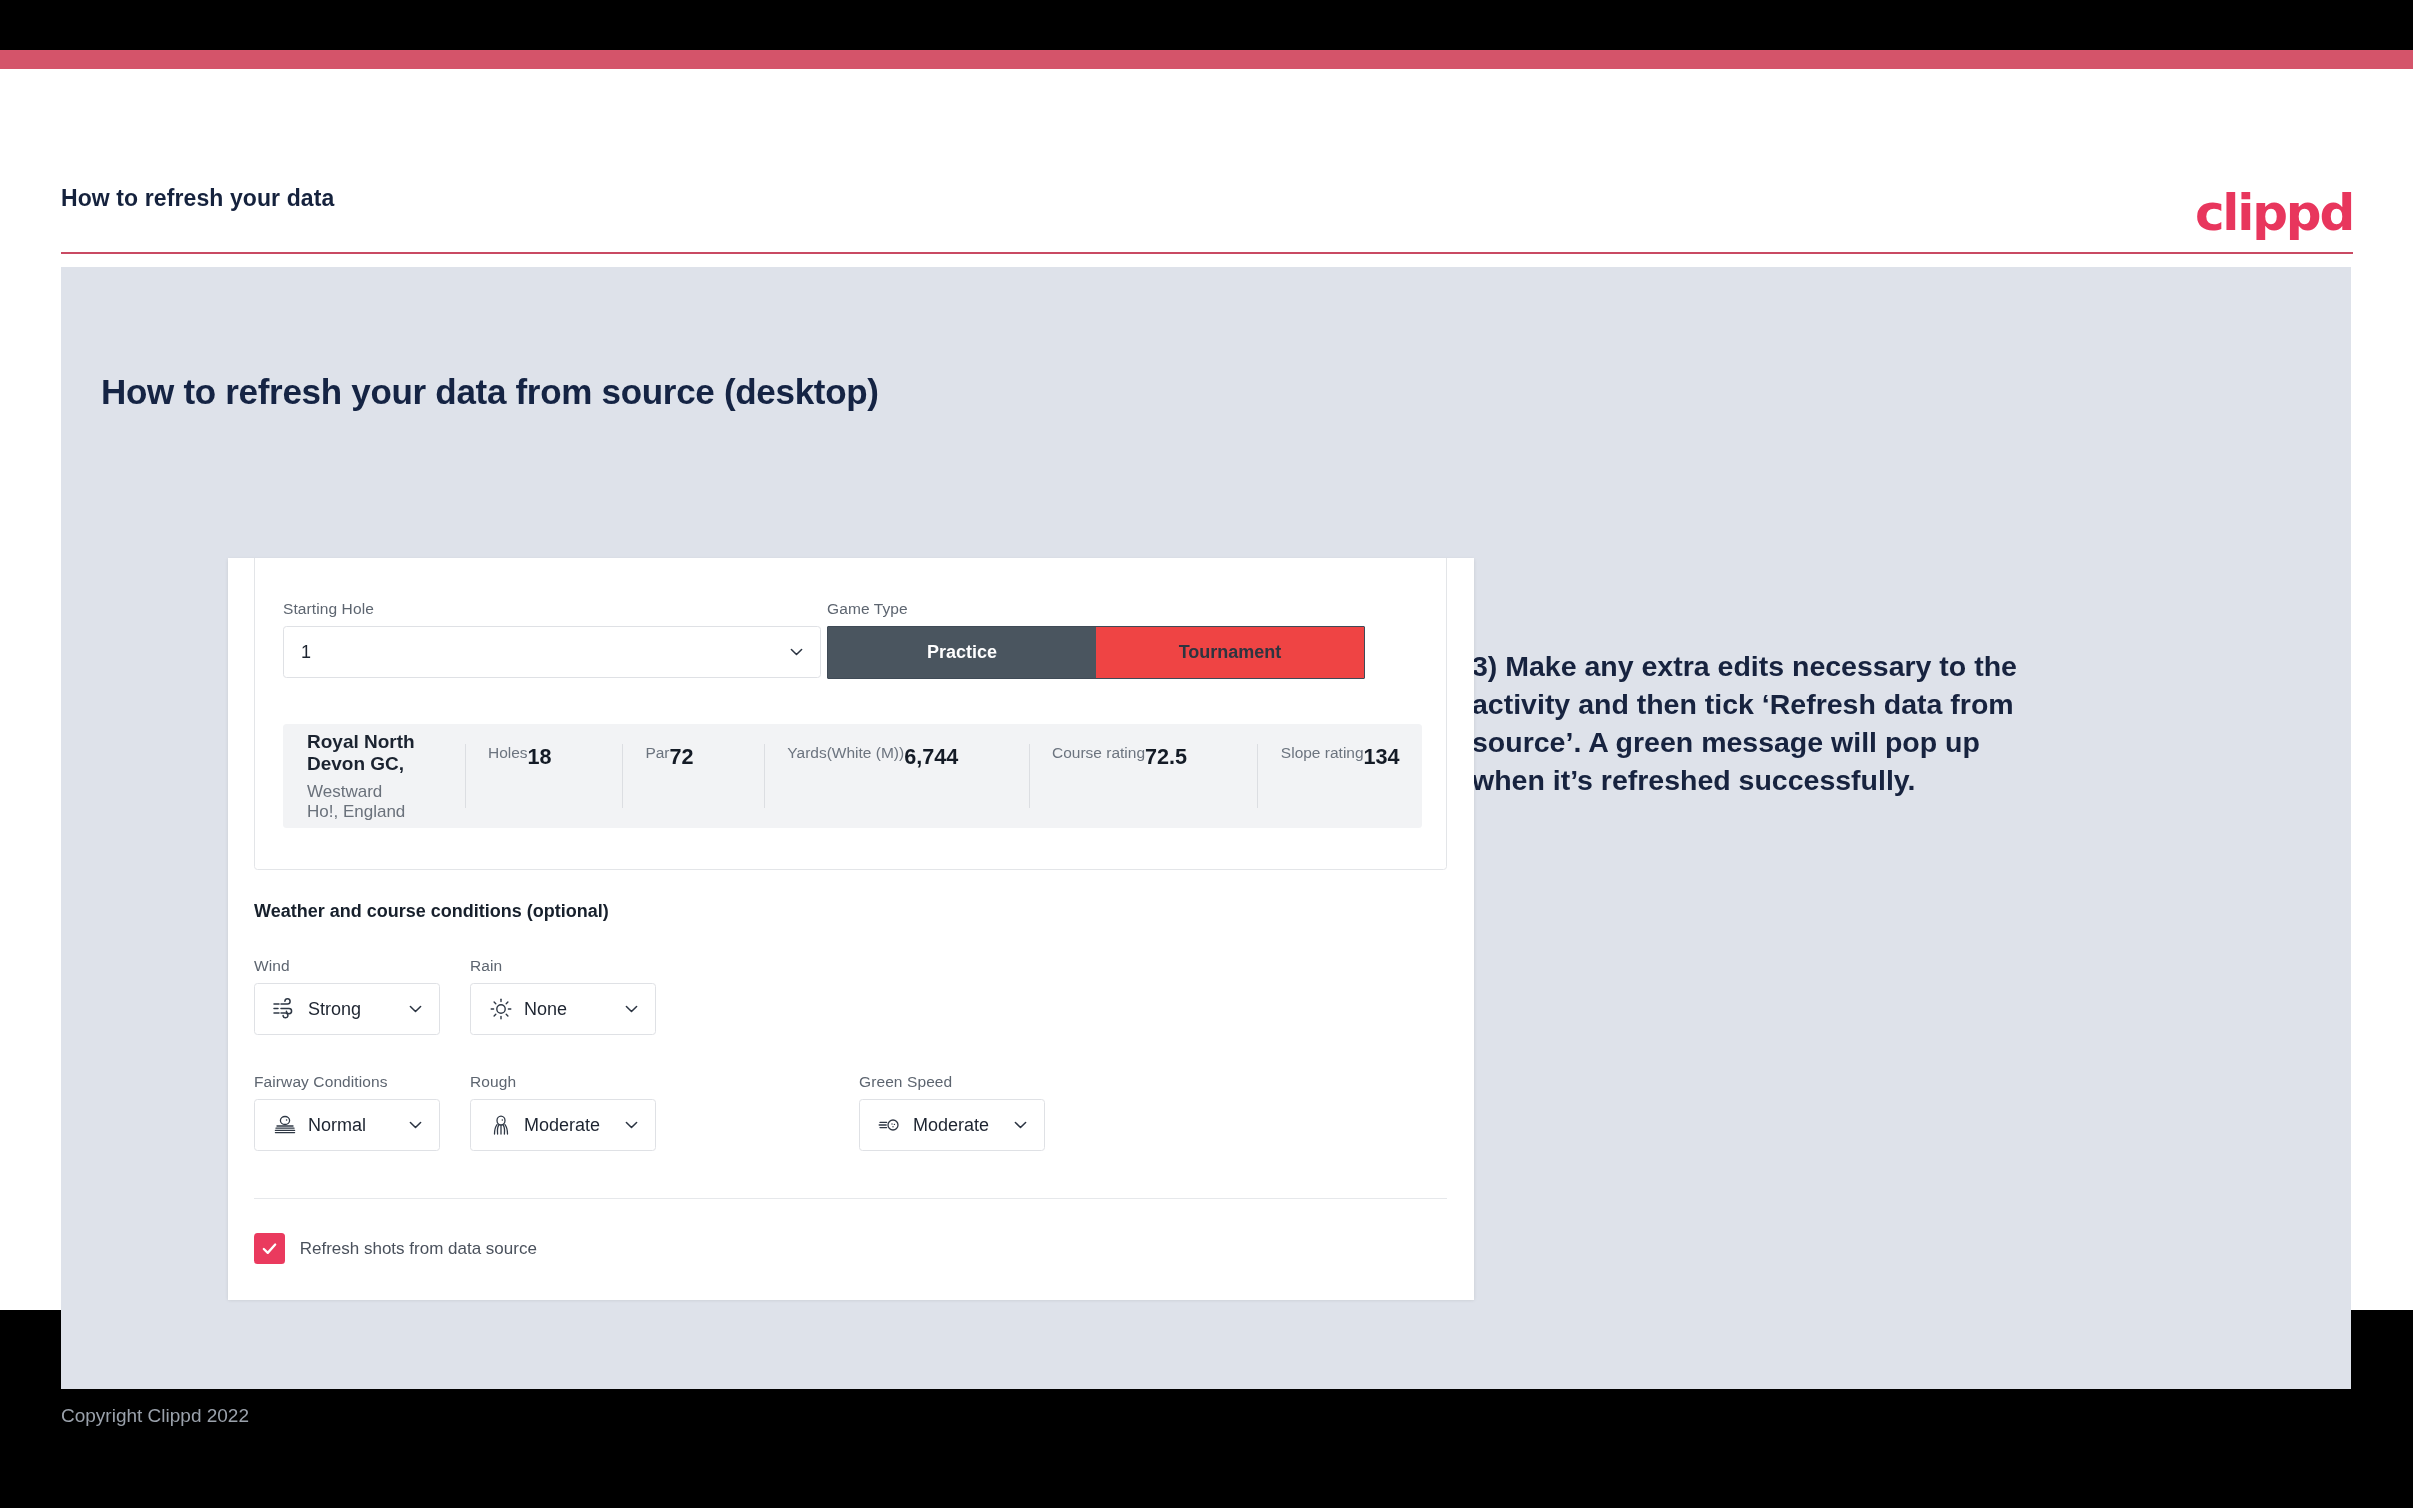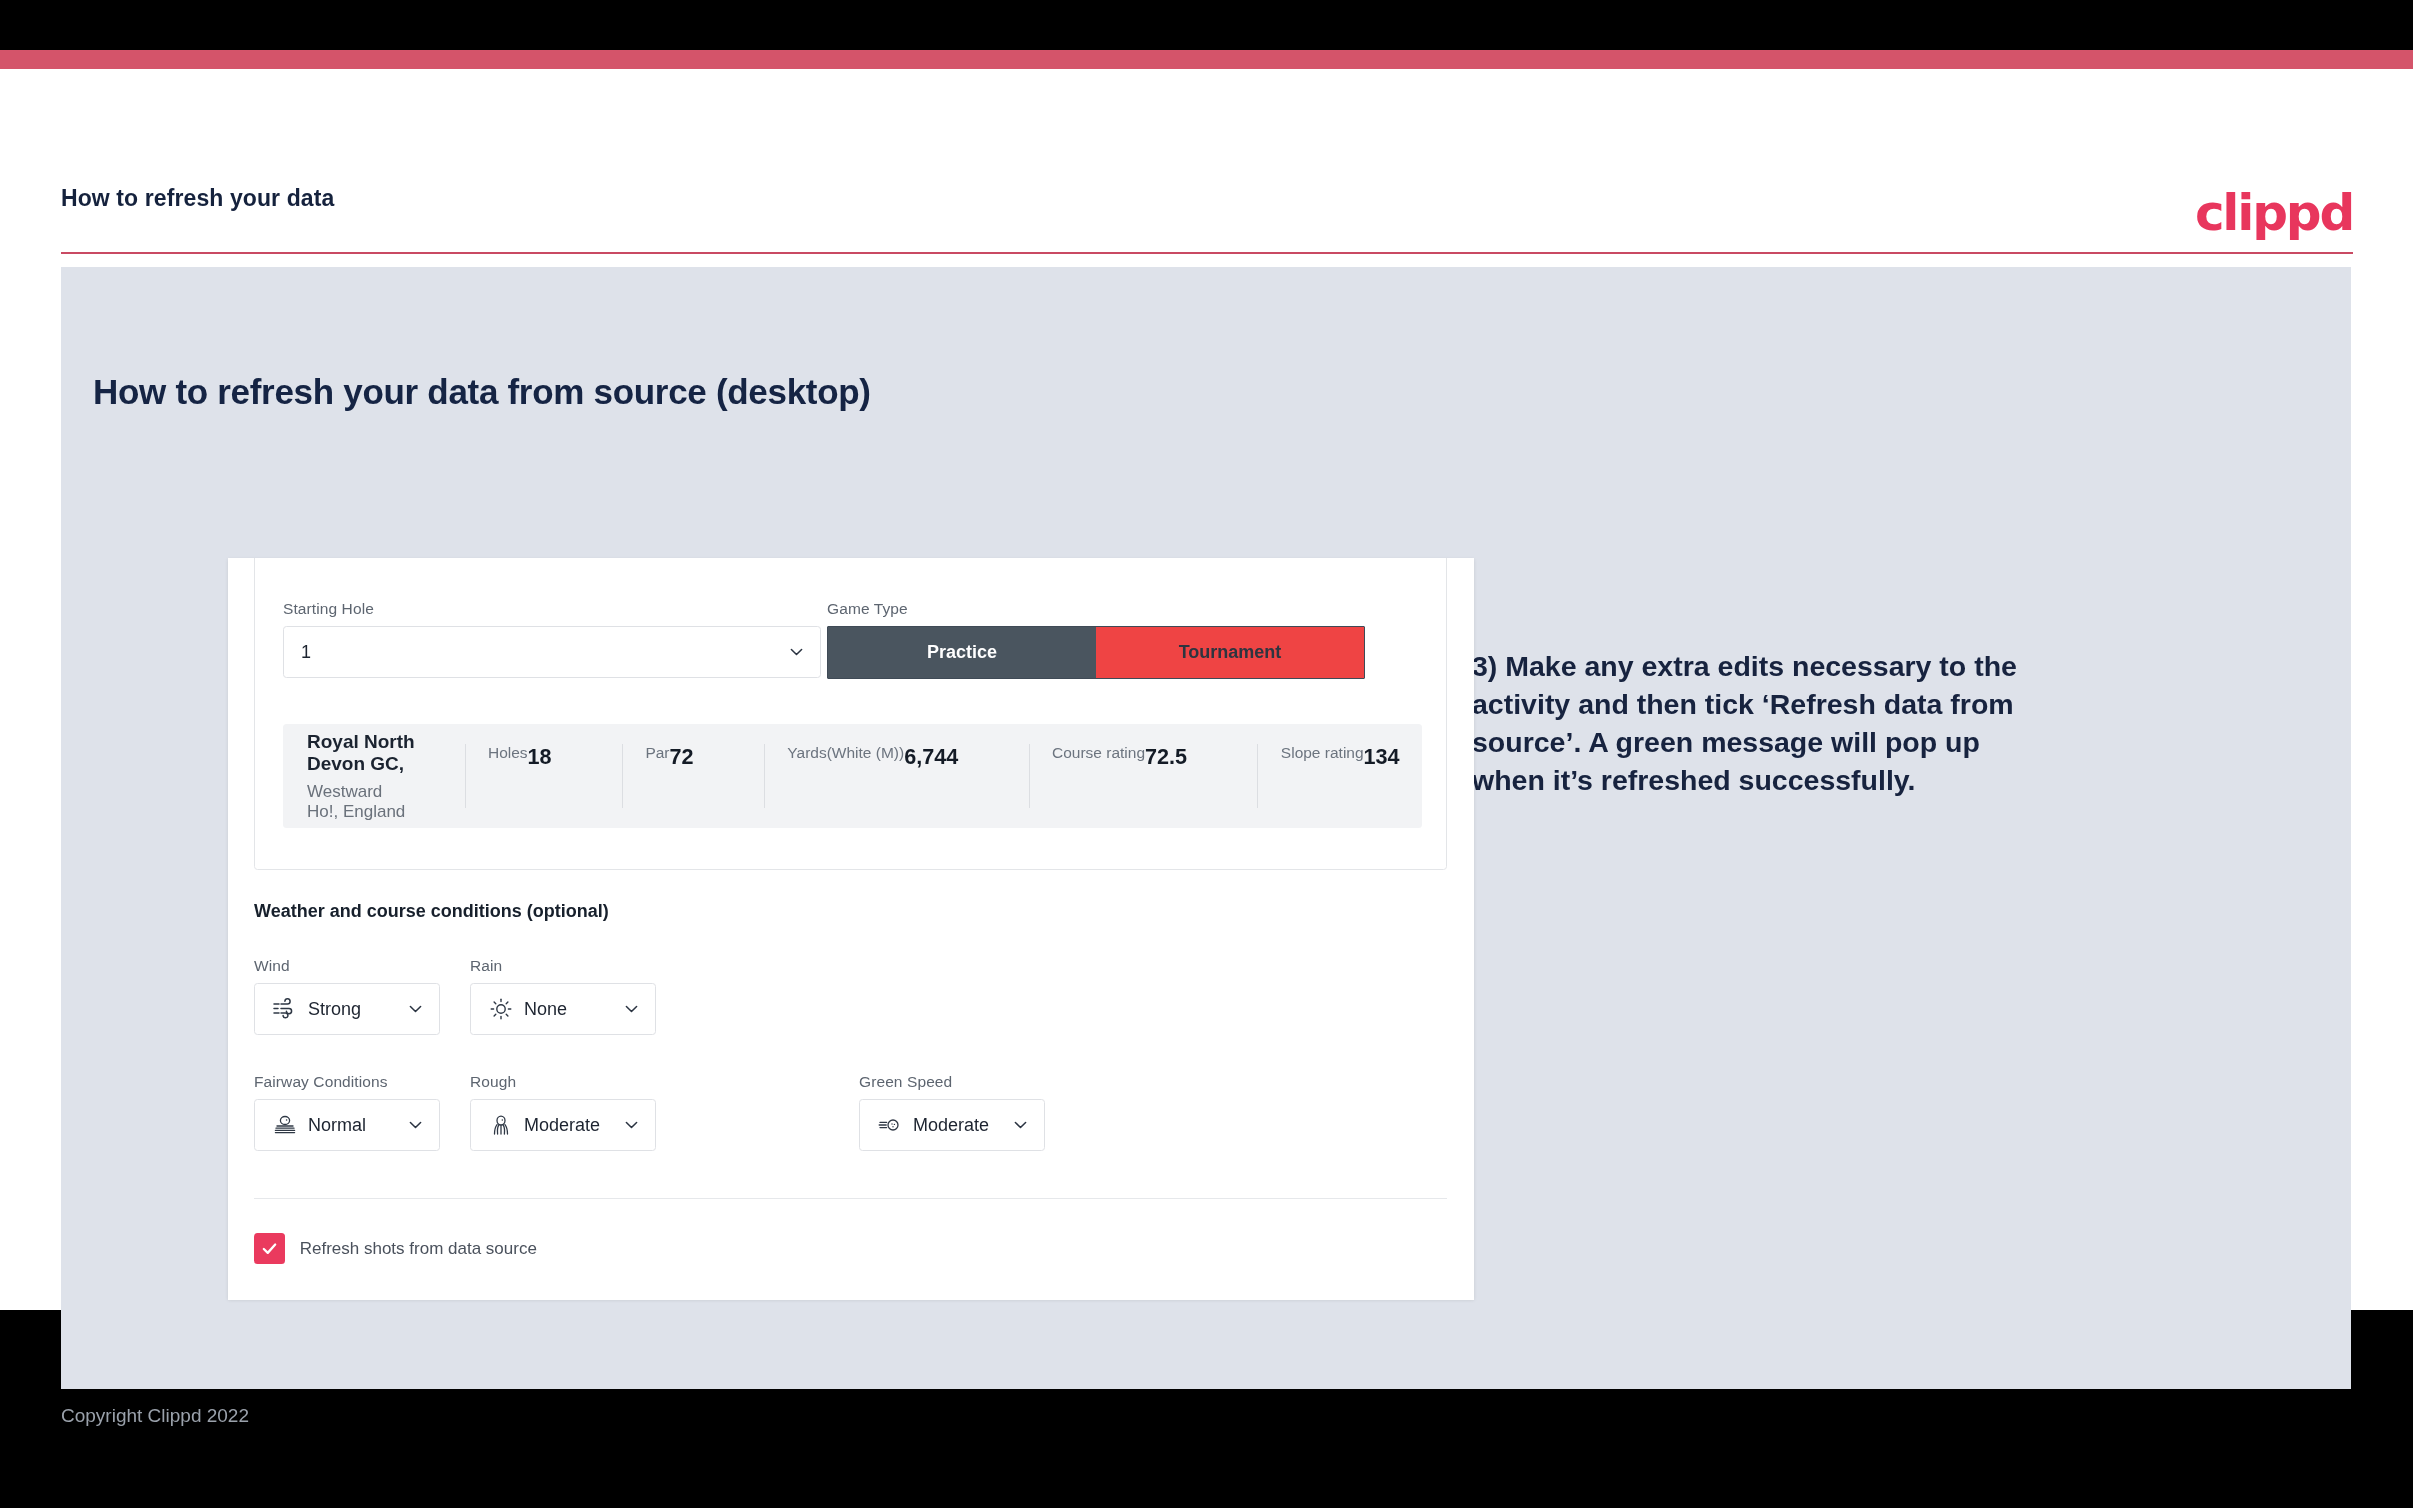--- a/index.html
+++ b/index.html
@@ -52,21 +52,21 @@
   }
   
   .panel {
     position: absolute;
     left: 61px; top: 217px;
     width: 2290px; height: 1122px;
     background: #dee2ea;
   }
   .panel-title {
     position: absolute;
-    left: 32px; top: 105px;
+    left: 40px; top: 105px;
     font-size: 35px;
     font-weight: 700;
     color: #152444;
     letter-spacing: -0.3px;
   }
   .panel-subtitle {
     position: absolute;
     left: 36px; top: 155px;
     font-size: 33px;
     font-weight: 400;

